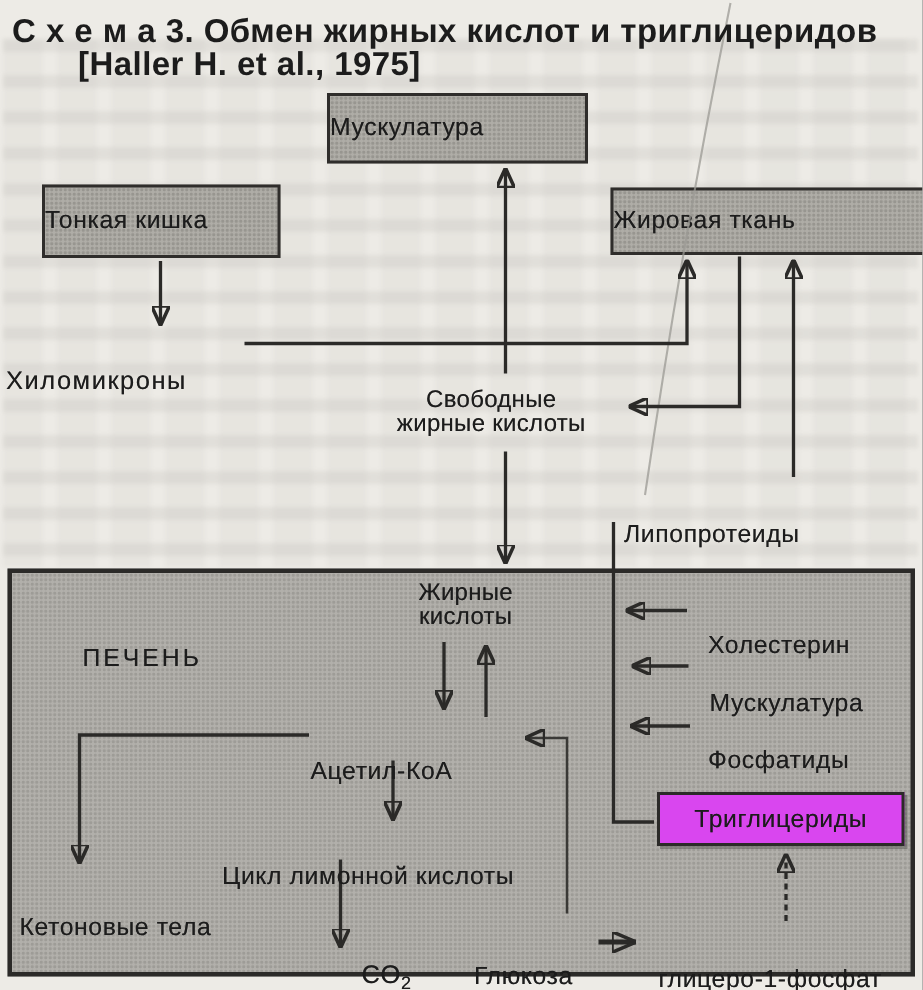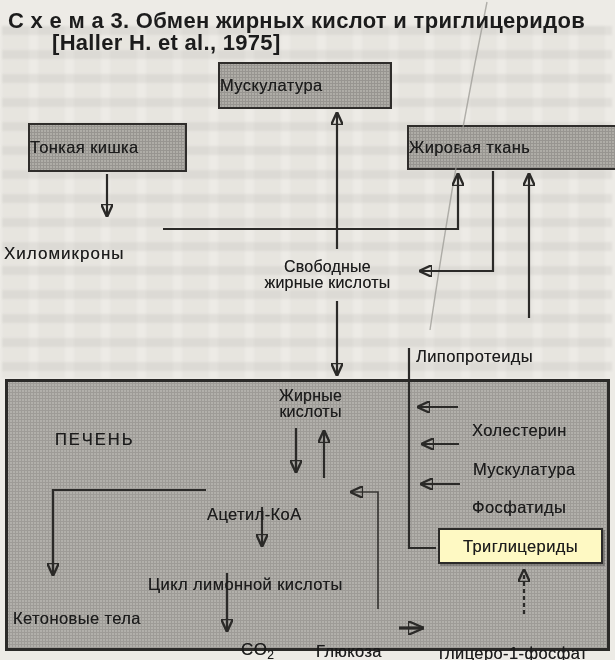--- a/index.html
+++ b/index.html
@@ -31,21 +31,21 @@
   }
   .liver{
     position:absolute;left:5px;top:379px;width:605px;height:272px;z-index:2;box-sizing:border-box;
     background-color:#b2b0ab;
     background-image:radial-gradient(rgba(58,56,52,.17) 1px, rgba(0,0,0,0) 1.3px);
     background-size:3px 3px;
     border:3px solid #2b2a28;
   }
   .wbox{
     position:absolute;left:438px;top:528px;width:165px;height:36px;z-index:3;box-sizing:border-box;
-    background:#fef9c3;border:2px solid #2b2a28;box-shadow:2px 2px 0 rgba(50,48,45,.35);
+    background:#d946ef;border:2px solid #2b2a28;box-shadow:2px 2px 0 rgba(50,48,45,.35);
     display:flex;align-items:center;justify-content:center;
     font-size:16.5px;letter-spacing:.4px;text-shadow:0 0 .4px rgba(0,0,0,.55);
   }
   .lbl{position:absolute;z-index:4;font-size:16.5px;letter-spacing:.4px;white-space:nowrap;
        text-shadow:0 0 .4px rgba(0,0,0,.55);margin-top:24px;}
   .lbl2{position:absolute;z-index:4;font-size:16px;line-height:15.5px;text-align:center;
         letter-spacing:.2px;text-shadow:0 0 .4px rgba(0,0,0,.55);}
   .caps{letter-spacing:2px;}
   .wires{position:absolute;left:0;top:0;z-index:3;}
   .wires path{stroke:#2b2a28;stroke-width:2.2;fill:none;}

